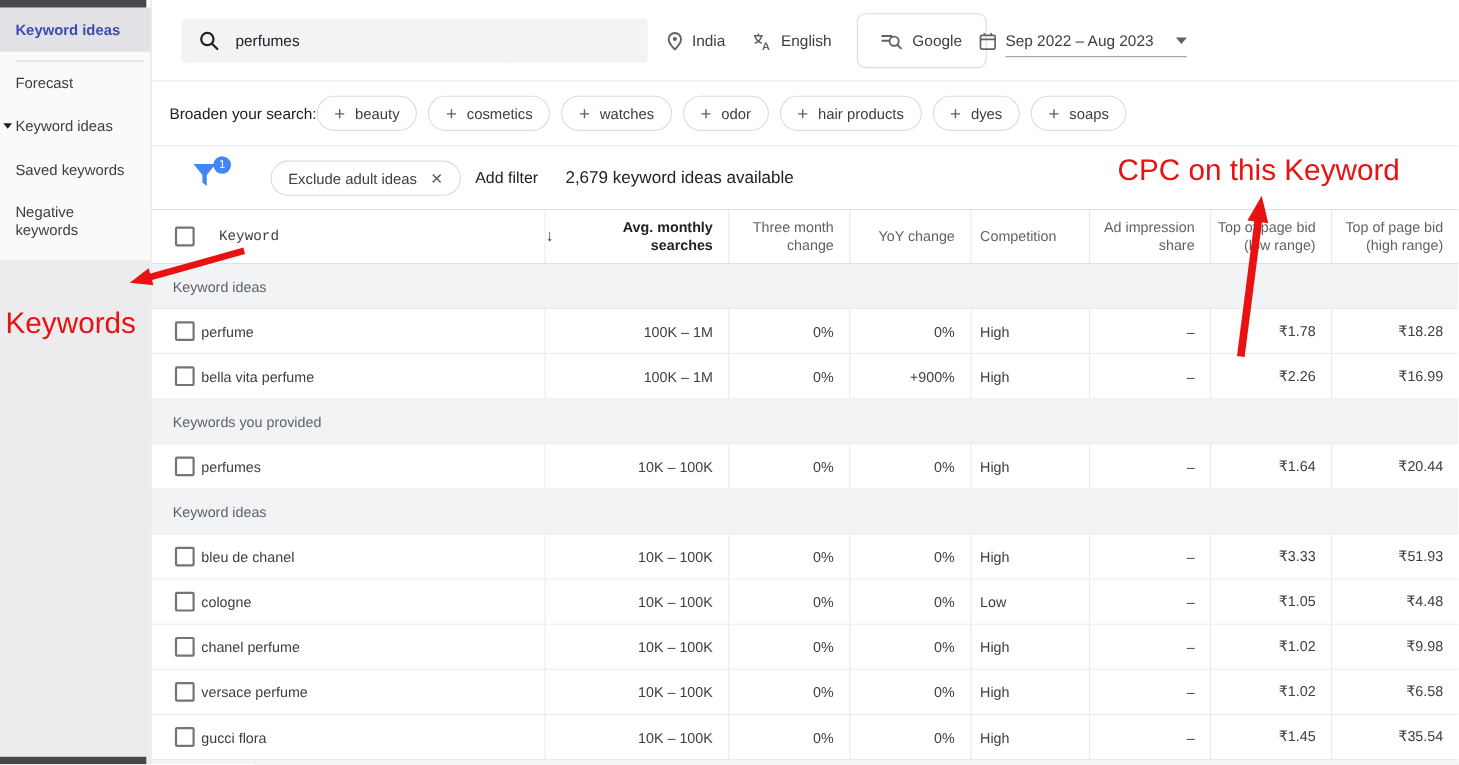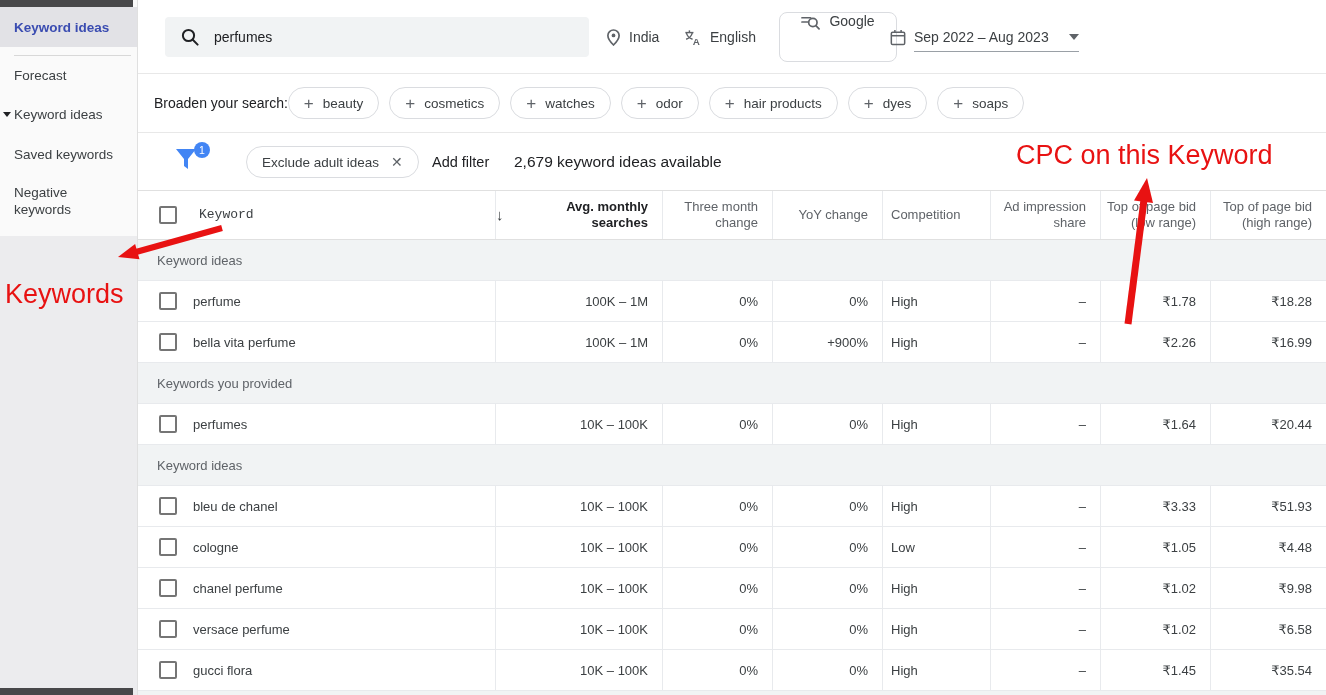--- a/index.html
+++ b/index.html
@@ -28,21 +28,21 @@
   .main { position:absolute; left:138px; top:0; right:0; height:695px; background:#fff; }
 
   
   .search-row { position:relative; height:74px; border-bottom:1px solid #e8e8e8; }
   .search-box { position:absolute; left:27px; top:17px; width:424px; height:40px; background:#f1f3f4; border-radius:4px;
     display:flex; align-items:center; padding-left:16px; gap:13px; }
   .search-box input { border:none; background:transparent; outline:none; font:14px "Liberation Sans","DejaVu Sans",sans-serif; color:#202124; width:330px; }
   .top-group { position:absolute; top:0; height:74px; display:flex; align-items:center; gap:8px; font-size:14px; color:#3c4043; cursor:pointer; }
   .g-location { left:468px; } .g-language { left:546px; }
   .network-btn { position:absolute; left:641px; top:12px; width:118px; height:50px; border:1px solid #dadce0; border-radius:8px;
-    background:#fff; display:flex; align-items:flex-start; justify-content:center; gap:9px; font-size:14px; color:#3c4043; cursor:pointer; }
+    background:#fff; display:flex; align-items:center; justify-content:center; gap:9px; font-size:14px; color:#3c4043; cursor:pointer; }
   .g-dates { left:752px; }
   .date-underline { display:flex; align-items:center; gap:20px; border-bottom:1px solid #9aa0a6; padding-bottom:6px; margin-top:6px; }
   .caret-down { width:0; height:0; border-left:5px solid transparent; border-right:5px solid transparent; border-top:6px solid #5f6368; }
 
   
   .broaden-row { position:relative; height:59px; border-bottom:1px solid #e8e8e8; display:flex; align-items:center; padding-left:16px; }
   .broaden-label { font-size:14px; color:#202124; }
   .chips { display:flex; gap:10px; }
   .chip { height:32px; border:1px solid #dadce0; border-radius:16px; background:#fff; display:flex; align-items:center;
     padding:0 15px; gap:9px; font-size:13.5px; color:#3c4043; cursor:pointer; white-space:nowrap; }
@@ -69,21 +69,21 @@
   .hcell.first { justify-content:flex-start; text-align:left; padding-left:21px; gap:22px; color:#3c4043;font-family:Liberation Mono, monospace; }
   .hcell.sorted { color:#202124; font-weight:bold; gap:6px; }
   .hcell.left { justify-content:flex-start; text-align:left; padding-left:8px; padding-right:4px; }
   .sort-arrow { font-size:15px; color:#3c4043; font-weight:normal; }
   .w0{width:358px;} .w1{width:167px;} .w2{width:110px;} .w3{width:110px;} .w4{width:108px;} .w5{width:110px;} .w6{width:110px;}
   .w7{flex:1; border-right:none !important;}
   .trow { display:flex; height:41px; border-bottom:1px solid #e8eaed; background:#fff; }
   .srow { background:#f1f3f4; align-items:center; padding-left:19px; font-size:13px; color:#5f6368; display:flex; }
   .cell { display:flex; align-items:center; font-size:13px; color:#3c4043; border-right:1px solid #e8eaed; }
   .cell.num { justify-content:flex-end; padding-right:14px; }
-  .cell.kw { padding-left:21px; gap:16px; }
+  .cell.kw { padding-left:21px; gap:6px; }
   .cell.left { justify-content:flex-start; padding-left:8px; }
   .cbx { width:18px; height:18px; border:2px solid #757575; border-radius:2px; background:#fff; flex:0 0 auto; cursor:pointer; }
   .bottom-strip { position:absolute; left:138px; bottom:0; height:4px; right:0; background:#f1f3f4; }
 
   .arrows { position:absolute; left:0; top:0; width:1326px; height:695px; pointer-events:none; z-index:55; }
   svg.ic { display:block; }
 </style>
 </head>
 <body>
 

